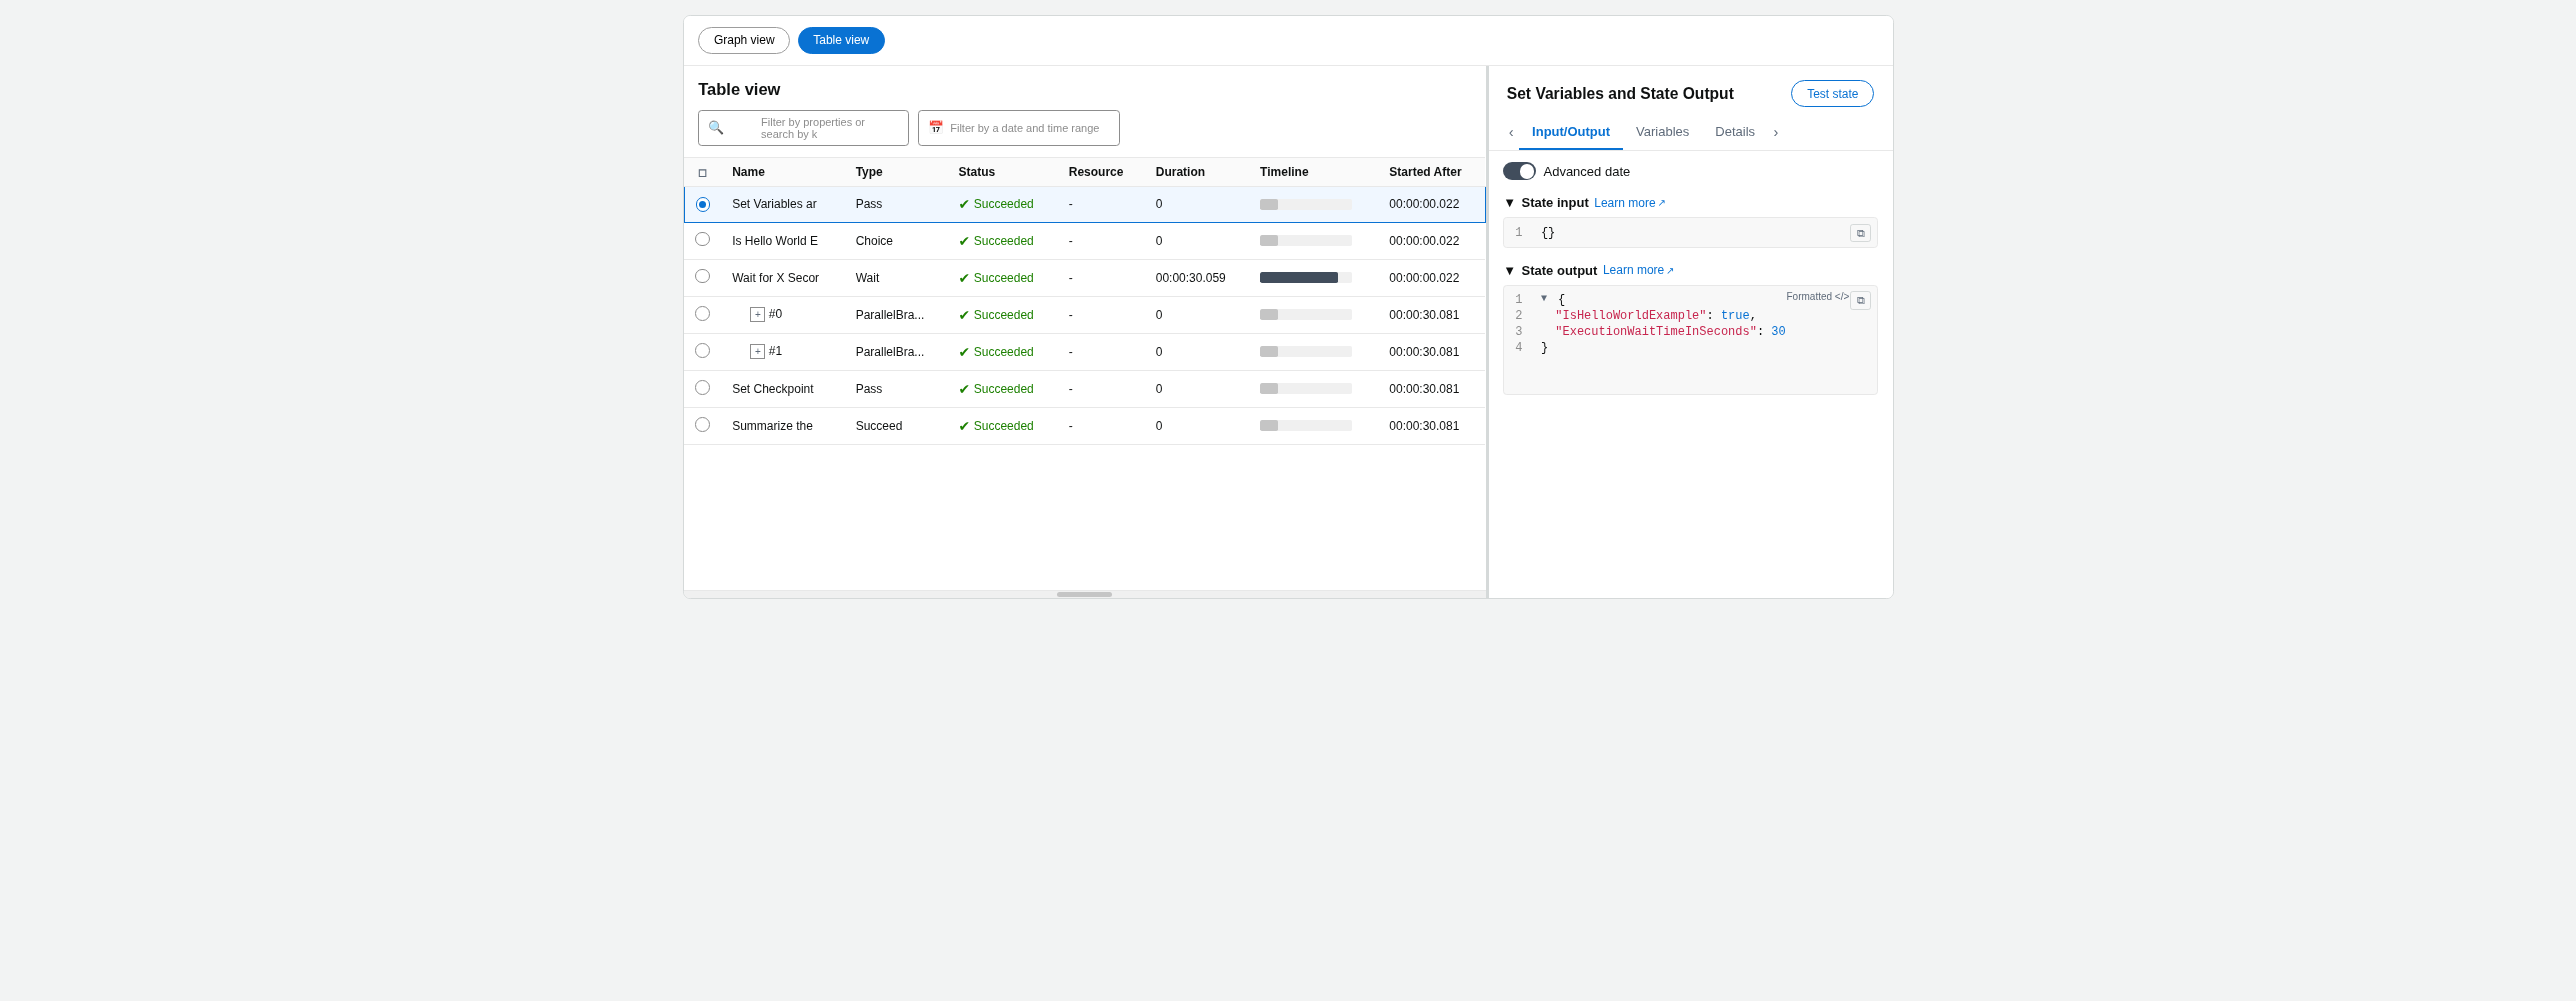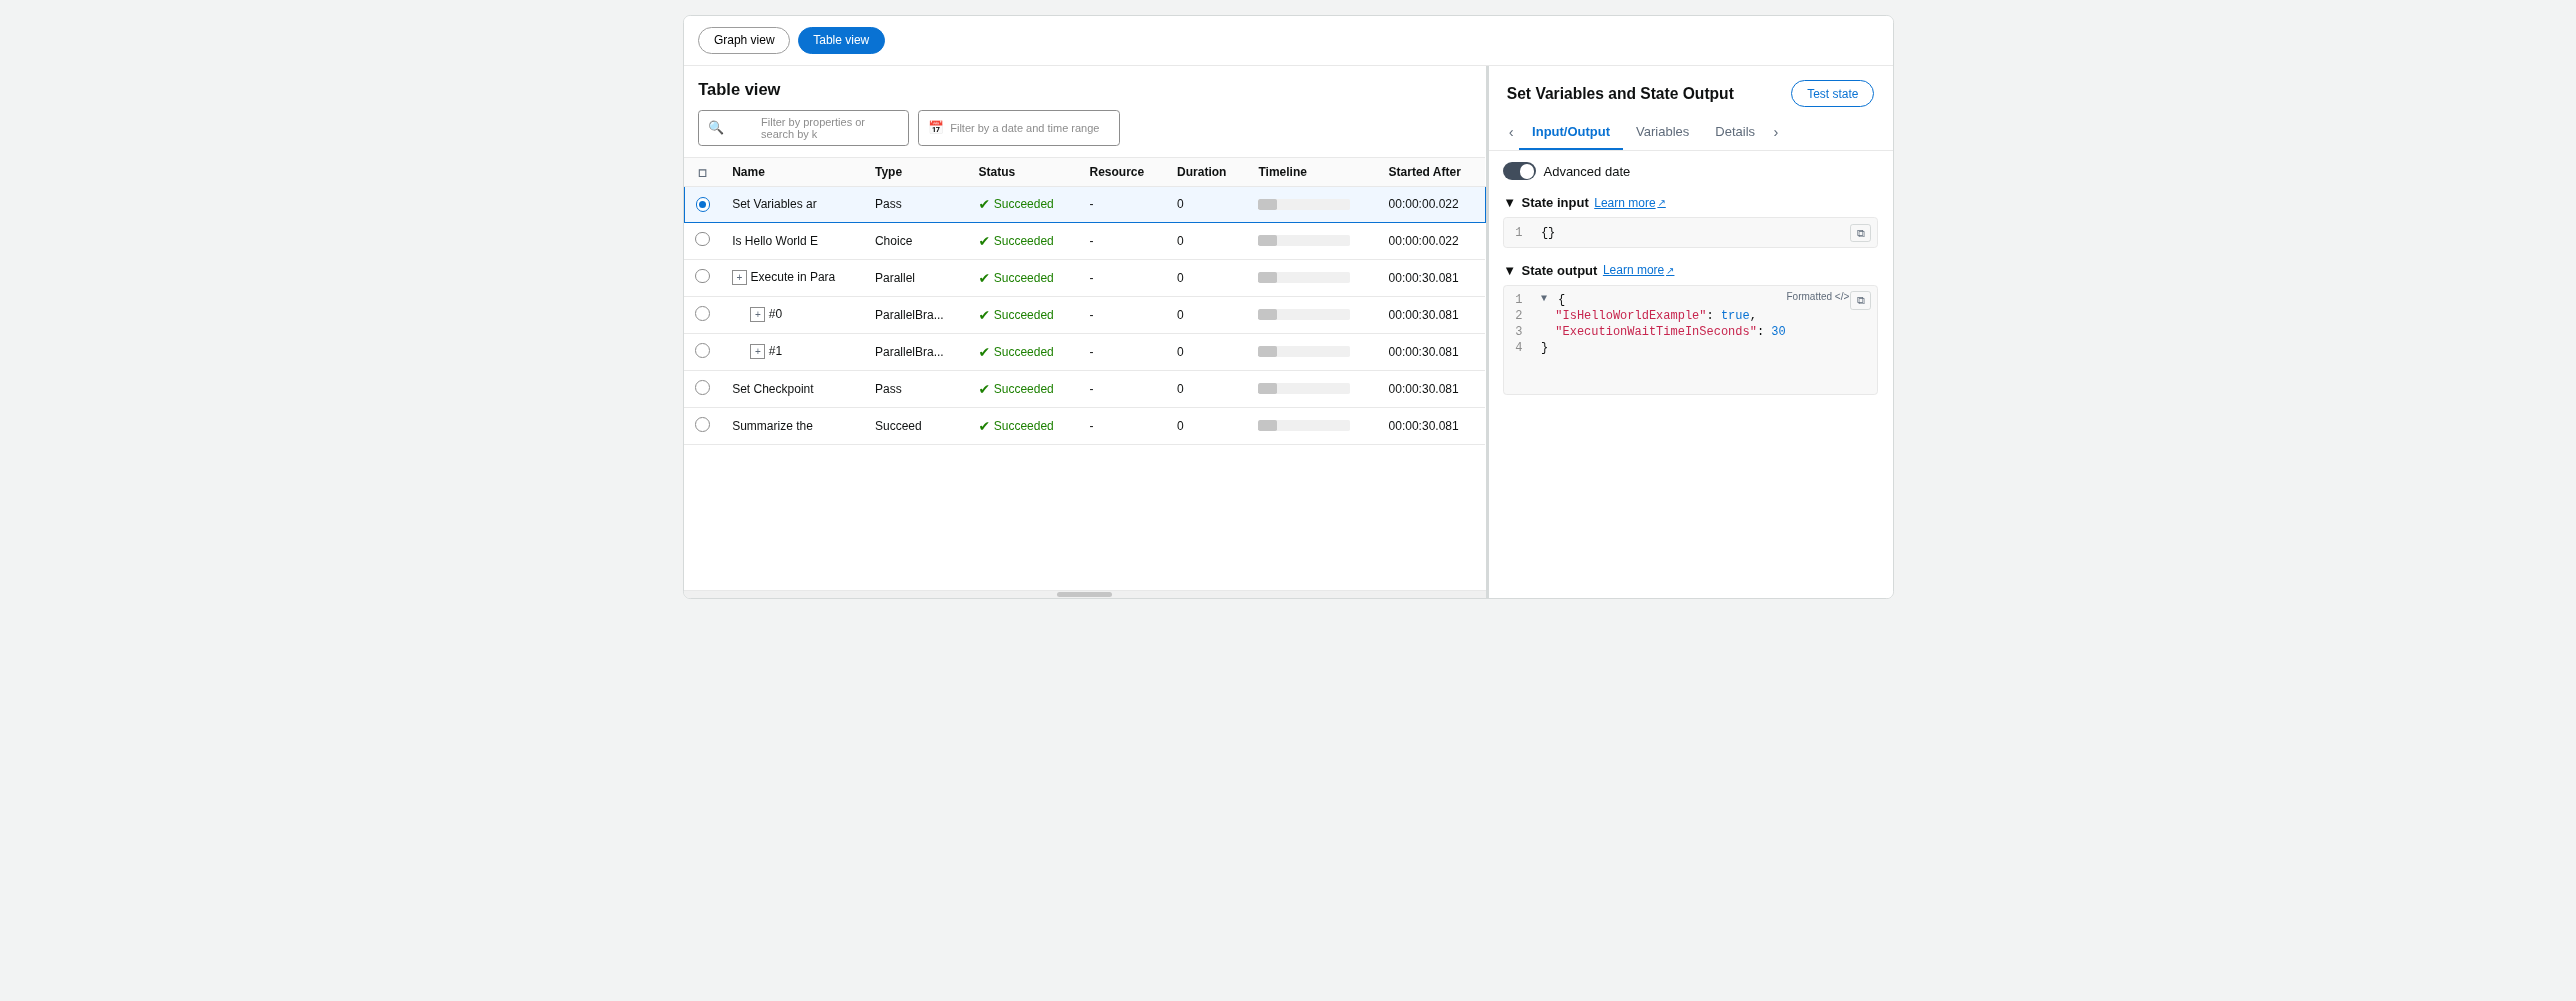--- a/index.html
+++ b/index.html
@@ -291,21 +291,20 @@
       margin-bottom: 7.3px;
     }
     .learn-more-link {
       color: #0972d3;
       font-size: 12px;
       font-weight: 400;
       cursor: pointer;
       display: flex;
       align-items: center;
       gap: 1.8px;
-      text-decoration: underline;
     }
     .code-block {
       background: #f8f8f8;
       border: 0.9px solid #e8e8e8;
       border-radius: 3.7px;
       padding: 7.3px 11px;
       font-family: 'Courier New', monospace;
       font-size: 12px;
       margin-bottom: 14.7px;
       position: relative;
@@ -446,33 +445,33 @@
                 <td>0</td>
                 <td>
                   <div class="timeline-bar-container">
                     <div class="timeline-bar" style="width: 20%;"></div>
                   </div>
                 </td>
                 <td>00:00:00.022</td>
               </tr>
               <tr>
                 <td><div class="radio-btn"></div></td>
-                <td><span class="expand-icon">+</span>Execute in Para</td>
-                <td>Parallel</td>
+                <td>Wait for X Secor</td>
+                <td>Wait</td>
                 <td>
                   <span class="status-succeeded"><span class="status-icon">✔</span>Succeeded</span>
                 </td>
                 <td>-</td>
-                <td>0</td>
+                <td>00:00:30.059</td>
                 <td>
                   <div class="timeline-bar-container">
-                    <div class="timeline-bar" style="width: 20%;"></div>
+                    <div class="timeline-bar dark" style="width: 85%;"></div>
                   </div>
                 </td>
-                <td>00:00:30.081</td>
+                <td>00:00:00.022</td>
               </tr>
               <tr>
                 <td><div class="radio-btn"></div></td>
                 <td><span style="display:inline-block;width:18.3px;"></span><span class="expand-icon">+</span>#0</td>
                 <td>ParallelBra...</td>
                 <td>
                   <span class="status-succeeded"><span class="status-icon">✔</span>Succeeded</span>
                 </td>
                 <td>-</td>
                 <td>0</td>

